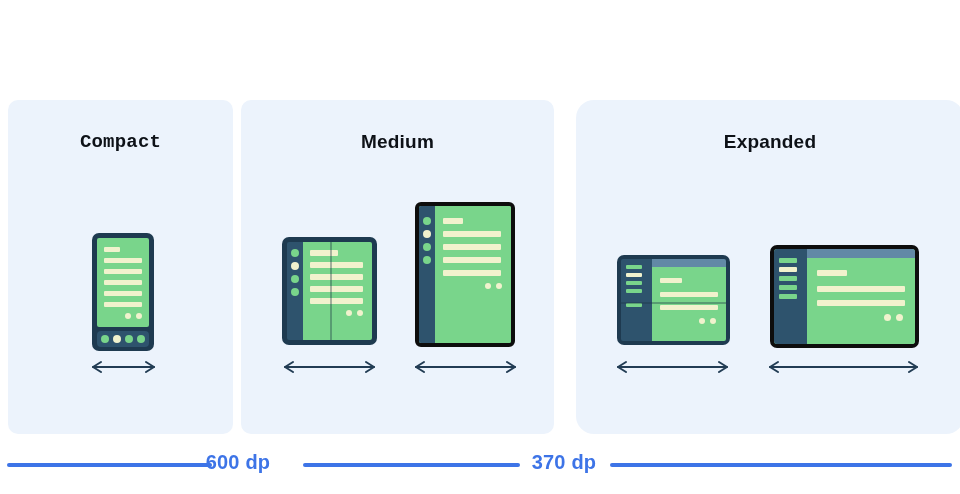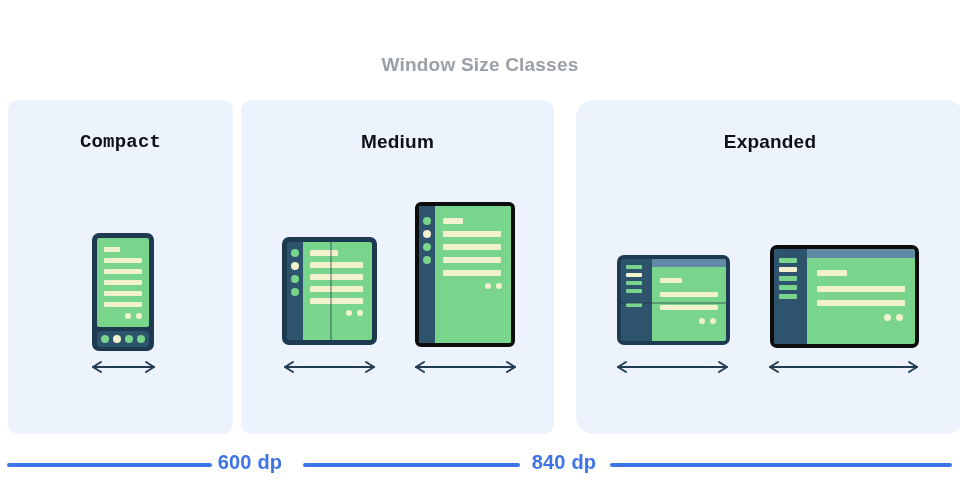--- a/index.html
+++ b/index.html
@@ -103,29 +103,28 @@
   .arrow polyline,.arrow line{stroke:var(--arrow-navy,#223c54);stroke-width:2;fill:none;
     stroke-linecap:round;stroke-linejoin:round;}
 
   
   .ruler-seg{position:absolute;top:463px;height:4px;border-radius:2px;background:var(--accent-blue,#3d74e7);}
   #seg-1{left:7px;width:205px;}
   #seg-2{left:303px;width:217px;}
   #seg-3{left:610px;width:342px;}
   .bp-label{position:absolute;top:451px;width:92px;text-align:center;
     font-size:20px;font-weight:700;color:var(--accent-blue,#3d74e7);letter-spacing:.2px;}
-  #bp-600{left:204px;}
+  #bp-600{left:192px;}
   #bp-840{left:518px;}
 </style>
 </head>
 <body>
 
 <div class="stage">
 
-  <div class="hdr-sub">Window Size Classes</div>
 
   <div class="panel" id="panel-compact">
     <div class="panel-label">Compact</div>
 
     <div class="phone">
       <div class="screen">
         <div class="line short"></div>
         <div class="line long"></div>
         <div class="line long"></div>
         <div class="line long"></div>
@@ -267,16 +266,16 @@
     <svg class="arrow" style="left:191px" width="153" height="14" viewBox="0 0 153 14">
       <line x1="3" y1="7" x2="150" y2="7"></line>
       <polyline points="11,2 3,7 11,12"></polyline>
       <polyline points="142,2 150,7 142,12"></polyline>
     </svg>
   </div>
 
   <div class="ruler-seg" id="seg-1"></div>
   <div class="bp-label" id="bp-600">600 dp</div>
   <div class="ruler-seg" id="seg-2"></div>
-  <div class="bp-label" id="bp-840">840 dp</div>
+  <div class="bp-label" id="bp-840">370 dp</div>
   <div class="ruler-seg" id="seg-3"></div>
 
 </div>
 
 </body></html>

